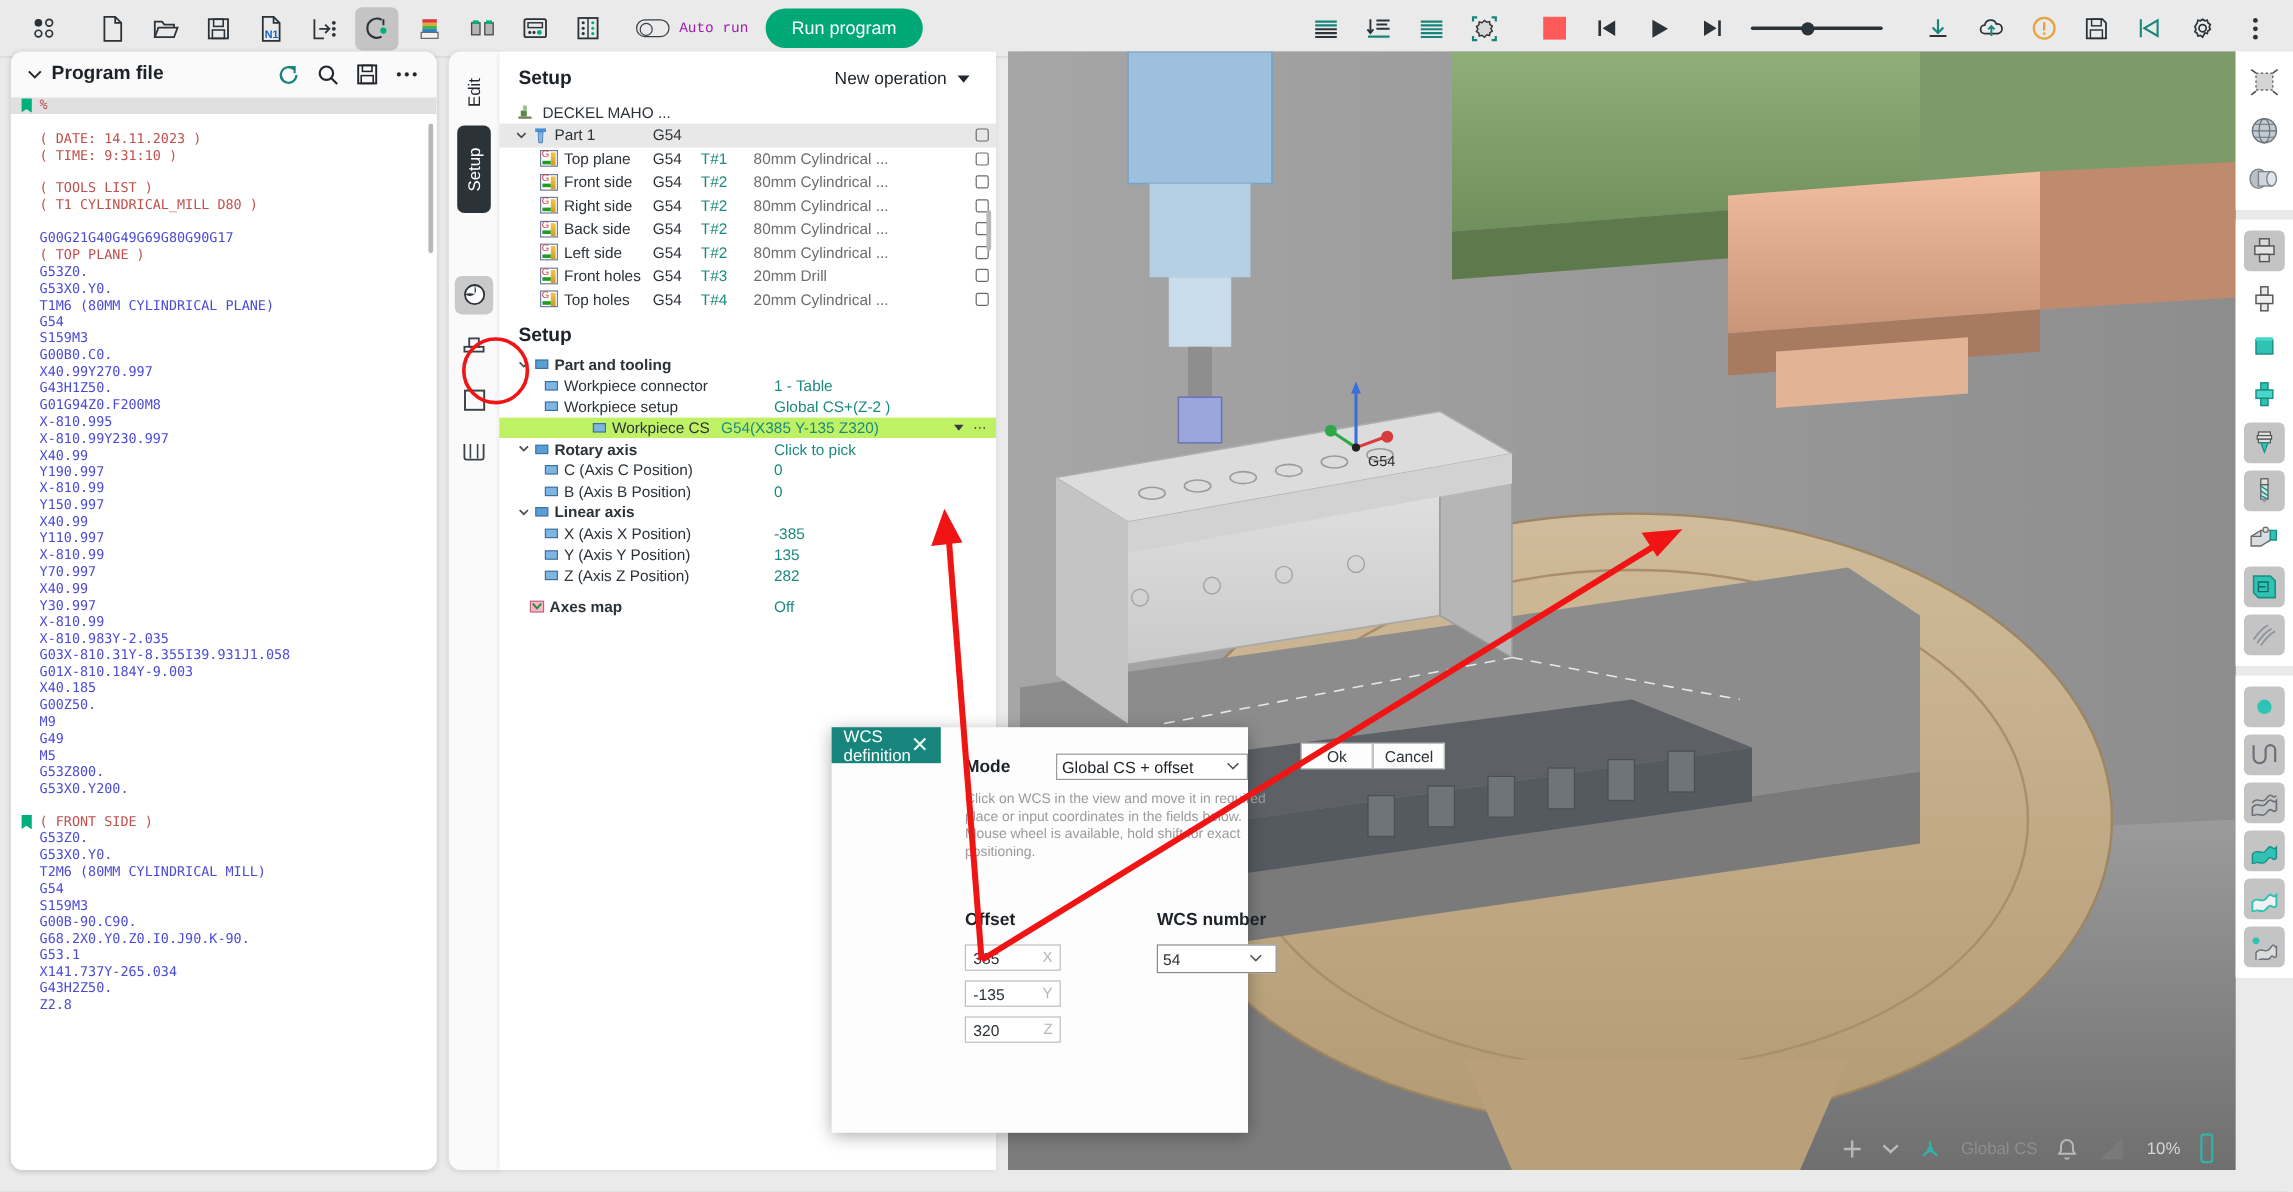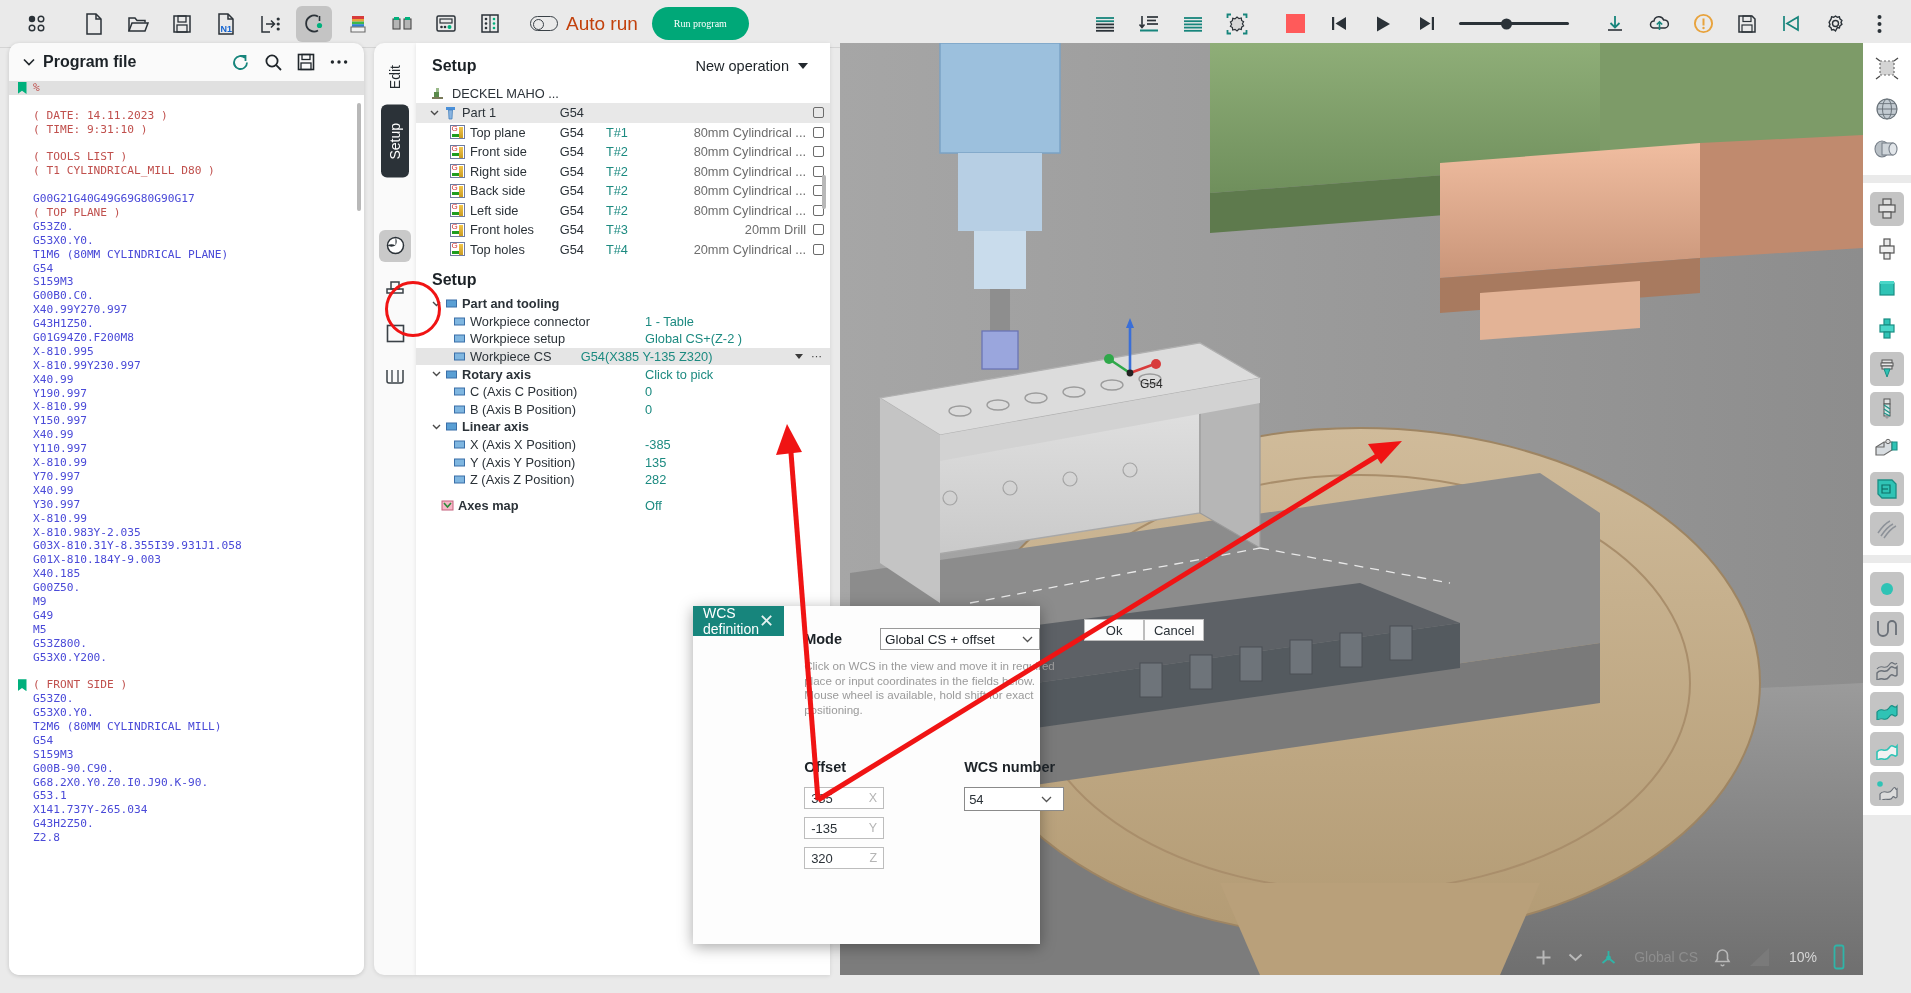--- a/index.html
+++ b/index.html
@@ -29,26 +29,26 @@
     display:flex; align-items:center; gap:8px; margin-left:18px; cursor:pointer;
   }
   .toggle-pill {
     width:28px; height:15px; border:1.6px solid #3a4147; border-radius:9px;
     position:relative; background:transparent;
   }
   .toggle-pill::after {
     content:""; position:absolute; left:1.5px; top:1.5px;
     width:9px; height:9px; border-radius:50%; border:1.6px solid #3a4147;
   }
-  .autorun-label { font-size:19px; color:#c2410c; }
+  .autorun-label { font-size:12px; color:#a21caf;font-family:Liberation Mono, monospace; }
 
   .run-btn {
     margin-left:14px; background:#00a878; color:#fff; border:none;
-    border-radius:17px; height:33px; padding:0 22px; font-size:10px;
-    cursor:pointer; font-family:Liberation Serif, serif;
+    border-radius:17px; height:33px; padding:0 22px; font-size:15px;
+    cursor:pointer; font-family:Liberation Sans, sans-serif;
   }
 
   .tb-right { margin-left:auto; display:flex; align-items:center; padding-right:10px; }
 
   .slider-wrap { display:flex; align-items:center; margin:0 10px; width:110px; position:relative; }
   .slider-line { height:3px; background:#2b3238; width:100%; border-radius:2px; }
   .slider-knob {
     position:absolute; left:42px; top:50%; transform:translateY(-50%);
     width:11px; height:11px; border-radius:50%; background:#2b3238;
   }
@@ -149,21 +149,21 @@
 
   .tree-scroll {
     position:absolute; right:4px; top:92px; width:4px; height:34px;
     background:#b8b8b8; border-radius:2px;
   }
 
   .sp-sub { font-size:16px; font-weight:bold; color:#1c2227; padding:12px 0 6px 16px;}
 
   .props { font-size:12.8px; color:#2b3238; }
   .prop-row { display:flex; align-items:center; height:17.6px; }
-  .prop-row.sel { background:#e5e5e5; }
+  .prop-row.sel { background:#bef264;padding-left:40px; }
   .pr-label { display:flex; align-items:center; gap:4px; }
   .pr-label.lvl0 { padding-left:16px; font-weight:bold; }
   .pr-label.lvl1 { padding-left:37px; }
   .pr-val { margin-left:auto; width:185px; color:#1c8a80; display:flex; align-items:center; }
   .chev { width:9px; color:#4a4a4a; font-size:9px; }
   .pr-dd { margin-left:auto; display:flex; gap:8px; padding-right:8px; color:#444; font-size:11px;}
   .mini-caret { width:0;height:0;border-left:4px solid transparent;border-right:4px solid transparent;border-top:5px solid #3a3a3a; margin-top:4px;}
 
   .ic-sq { width:13px;height:13px; display:inline-block; flex:0 0 13px; }
 
@@ -603,21 +603,21 @@
 
   <div id="setup-panel">
     <div class="sp-head">
       <div class="sp-title">Setup</div>
       <div class="newop">
         <span>New operation</span>
         <span class="caret-d"></span>
       </div>
     </div>
 
-    <div class="tree" style="position:relative;text-align:right;">
+    <div class="tree" style="position:relative;">
       <div class="tree-row machine">
         <span style="display:flex;align-items:center;gap:7px;">
           <svg width="15" height="15" viewBox="0 0 15 15">
               <path d="M2 13h11v-2H2z" fill="#7a7a5a"></path>
               <path d="M4 11V6h5v5z" fill="#5a8a4a"></path>
               <path d="M6 6V2h3v4z" fill="#9aba8a"></path>
             </svg>
           <span>DECKEL MAHO ...</span>
         </span>
       </div>

